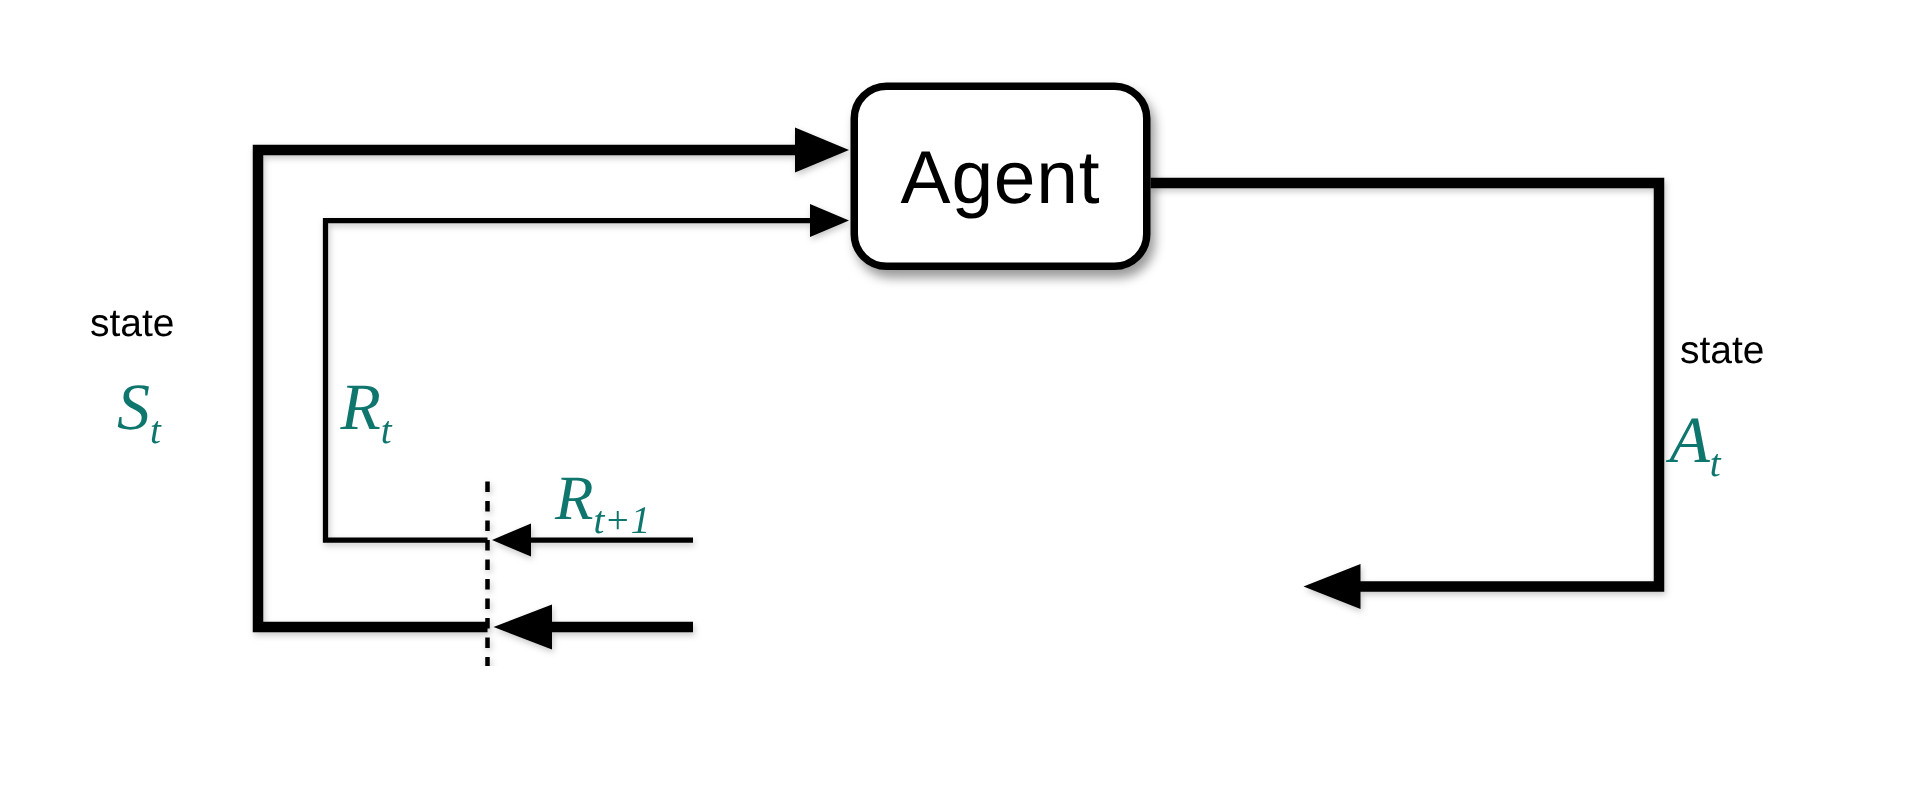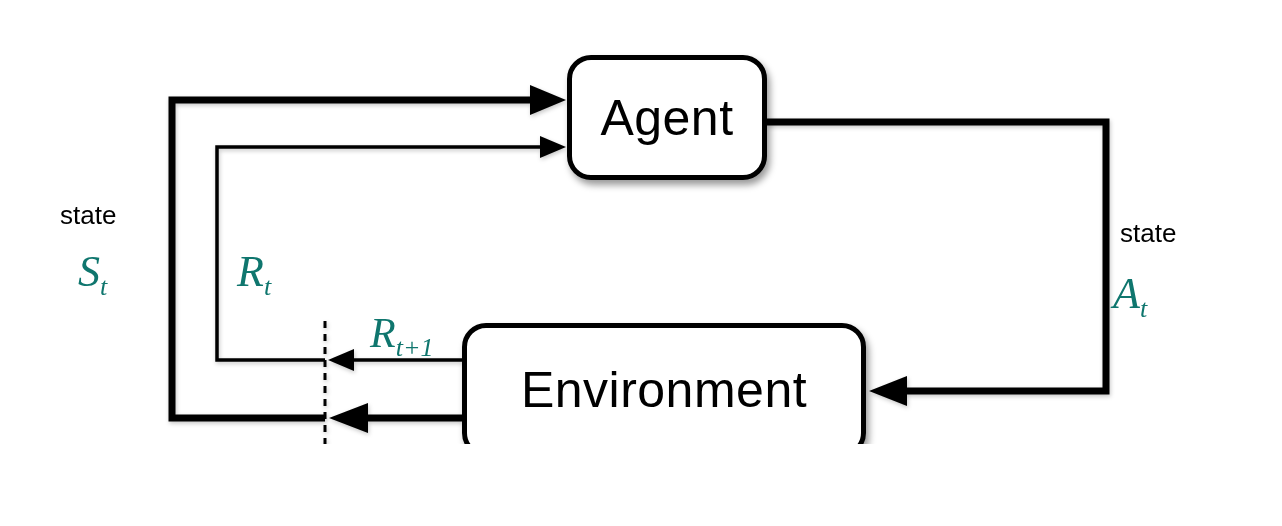--- a/index.html
+++ b/index.html
@@ -53,21 +53,21 @@
   }
   .sym .sub {
     font-size: 26px;
     font-style: italic;
     vertical-align: -9px;
     letter-spacing: 0;
   }
   .word-state  { left: 60px;  top: 200px; }
   .sym-state   { left: 78px;  top: 250px; }
   .word-reward { left: 222px; top: 200px; }
-  .sym-reward  { left: 237px; top: 250px; text-align: right; }
+  .sym-reward  { left: 227px; top: 250px; text-align: right; }
   .word-action { left: 1120px; top: 218px; }
   .sym-action  { left: 1113px; top: 272px; }
   .sym-next-reward { left: 370px; top: 312px; font-size: 42px; }
   .sym-next-state  { left: 374px; top: 368px; font-size: 42px; }
 </style>
 </head>
 <body>
 
 <div class="stage">
 
@@ -88,23 +88,20 @@
     <path d="M 462 418 L 366 418" stroke-width="7" fill="none" stroke="#000000"></path>
     <polygon points="329,418 368,403 368,433" fill="#000000"></polygon>
 
     <path d="M 325 321 L 325 462" stroke-width="3" stroke-dasharray="7 6" fill="none" stroke="#000000"></path>
   </svg>
 
   <div class="box agent-box">
     <span class="box-label">Agent</span>
   </div>
 
-  <div class="box environment-box">
-    <span class="box-label">Environment</span>
-  </div>
 
   <div class="word word-state">state</div>
   <div class="sym sym-state">
     <span>S</span><span class="sub">t</span>
   </div>
 
   <div class="sym sym-reward">
     <span>R</span><span class="sub">t</span>
   </div>
 

